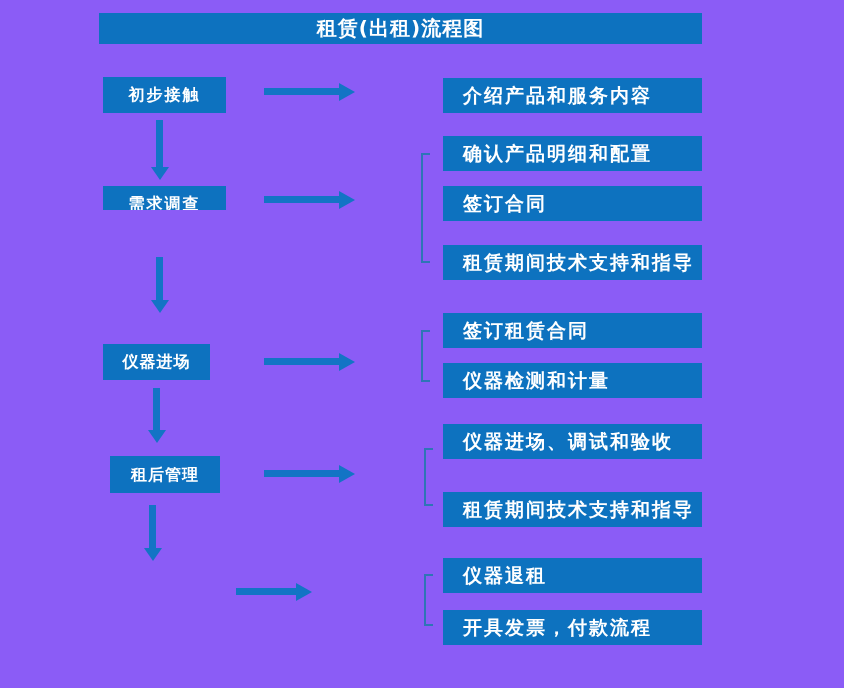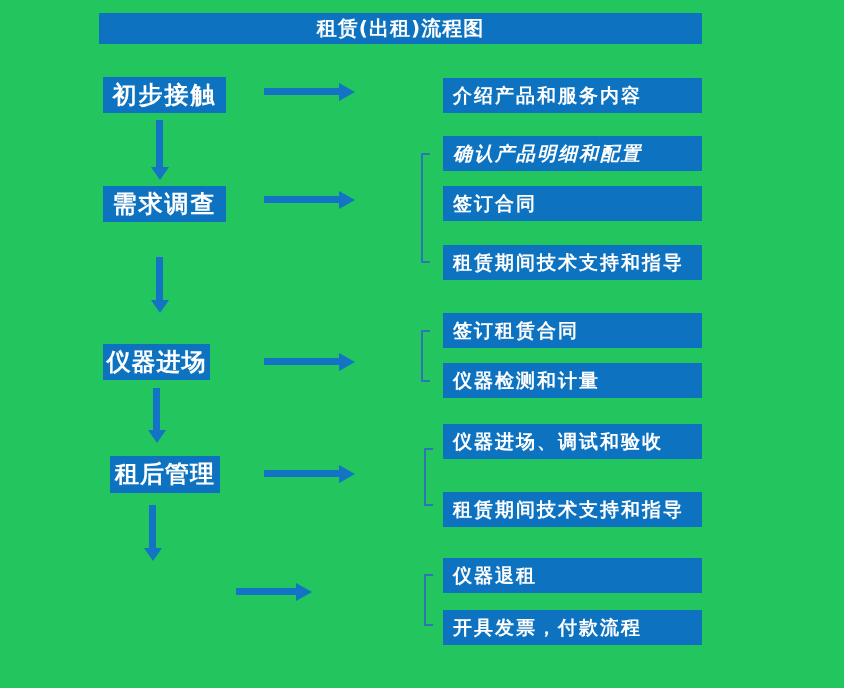--- a/index.html
+++ b/index.html
@@ -1,43 +1,43 @@
 <!DOCTYPE html>
 <html><head>
 <meta charset="utf-8">
 <style>
   html, body { margin: 0; padding: 0; background: #ffffff; }
   .canvas {
     position: relative;
     width: 844px;
     height: 688px;
-    background: #22c55e;
+    background: #8b5cf6;
     font-family: "DejaVu Sans", sans-serif;
     overflow: hidden;
   }
   .bluebox {
     position: absolute;
     background: #0d72bf;
     color: #ffffff;
     font-weight: bold;
     box-sizing: border-box;
     white-space: nowrap;
     overflow: hidden;
   }
   .titlebar {
     left: 99px; top: 13px; width: 603px; height: 31px;
     font-size: 20px; line-height: 31px; text-align: center; letter-spacing: 1px;
   }
   .lbox {
-    font-size: 24px; text-align: center; letter-spacing: 2px;
+    font-size: 16px; text-align: center; letter-spacing: 2px;
   }
   .rbox {
     left: 443px; width: 259px; height: 35px;
     font-size: 19px; line-height: 35px; text-align: left;
-    padding-left: 10px; letter-spacing: 2px;
+    padding-left: 20px; letter-spacing: 2px;
   }
   
   .harrow { position: absolute; height: 18px; }
   .harrow .shaft {
     position: absolute; left: 0; top: 5px; height: 7px; background: #1374c5;
   }
   .harrow .head {
     position: absolute; right: 0; top: 0; width: 0; height: 0;
     border-top: 9px solid transparent; border-bottom: 9px solid transparent;
     border-left: 16px solid #1374c5;
@@ -61,26 +61,26 @@
   }
 </style>
 </head>
 <body>
 
 <div class="canvas">
 
   <div class="bluebox titlebar">租赁(出租)流程图</div>
 
   <div class="bluebox lbox" style="left:103px; top:77px;  width:123px; height:36px; line-height:36px;">初步接触</div>
-  <div class="bluebox lbox" style="left:103px; top:186px; width:123px; height:36px; line-height:36px;">需求调查</div>
+  <div class="bluebox lbox" style="left:103px; top:186px; width:123px; height:24px; line-height:36px;">需求调查</div>
   <div class="bluebox lbox" style="left:103px; top:344px; width:107px; height:36px; line-height:36px; letter-spacing:1px;">仪器进场</div>
   <div class="bluebox lbox" style="left:110px; top:456px; width:110px; height:37px; line-height:37px; letter-spacing:1px;">租后管理</div>
 
   <div class="bluebox rbox" style="top:78px;">介绍产品和服务内容</div>
-  <div class="bluebox rbox" style="top:136px;font-style:italic;">确认产品明细和配置</div>
+  <div class="bluebox rbox" style="top:136px;">确认产品明细和配置</div>
   <div class="bluebox rbox" style="top:186px;">签订合同</div>
   <div class="bluebox rbox" style="top:245px;">租赁期间技术支持和指导</div>
   <div class="bluebox rbox" style="top:313px;">签订租赁合同</div>
   <div class="bluebox rbox" style="top:363px;">仪器检测和计量</div>
   <div class="bluebox rbox" style="top:424px;">仪器进场、调试和验收</div>
   <div class="bluebox rbox" style="top:492px;">租赁期间技术支持和指导</div>
   <div class="bluebox rbox" style="top:558px;">仪器退租</div>
   <div class="bluebox rbox" style="top:610px;">开具发票，付款流程</div>
 
   <div class="harrow" style="left:264px; top:83px;  width:91px;">

